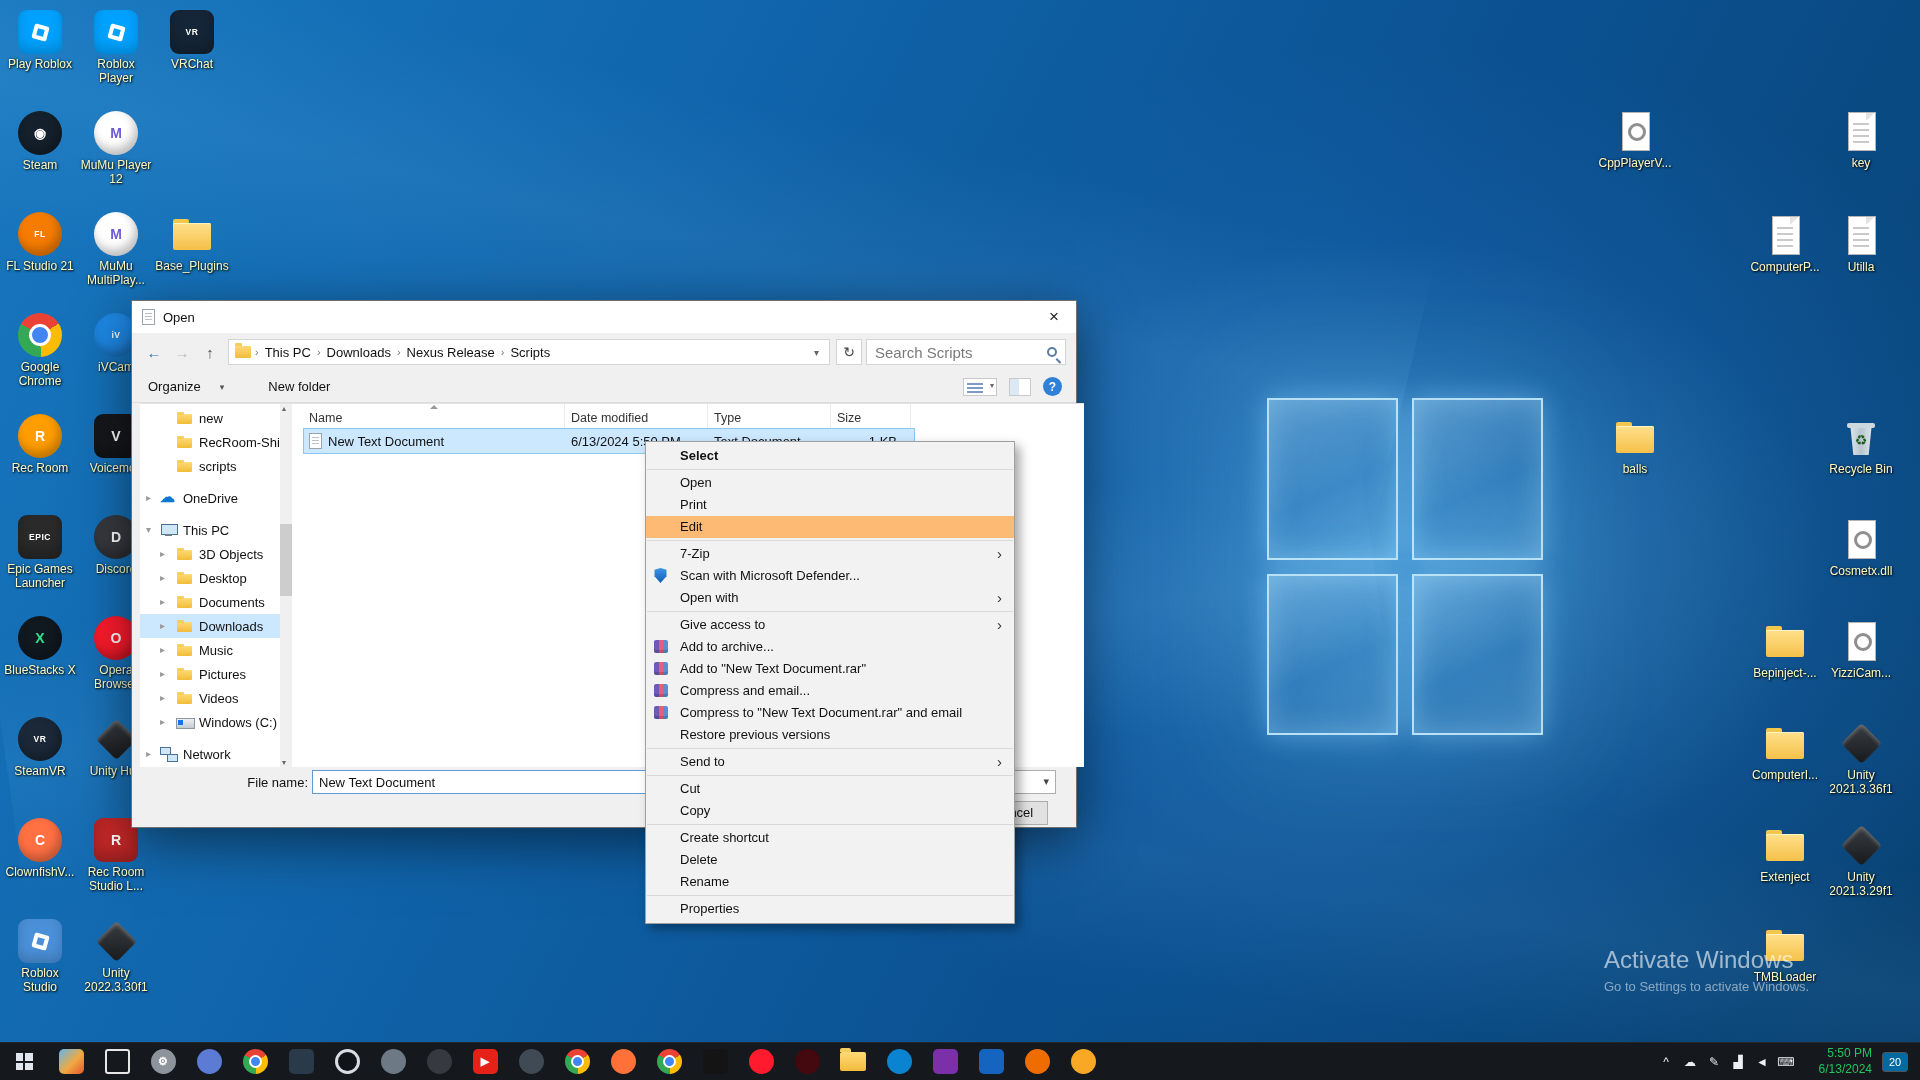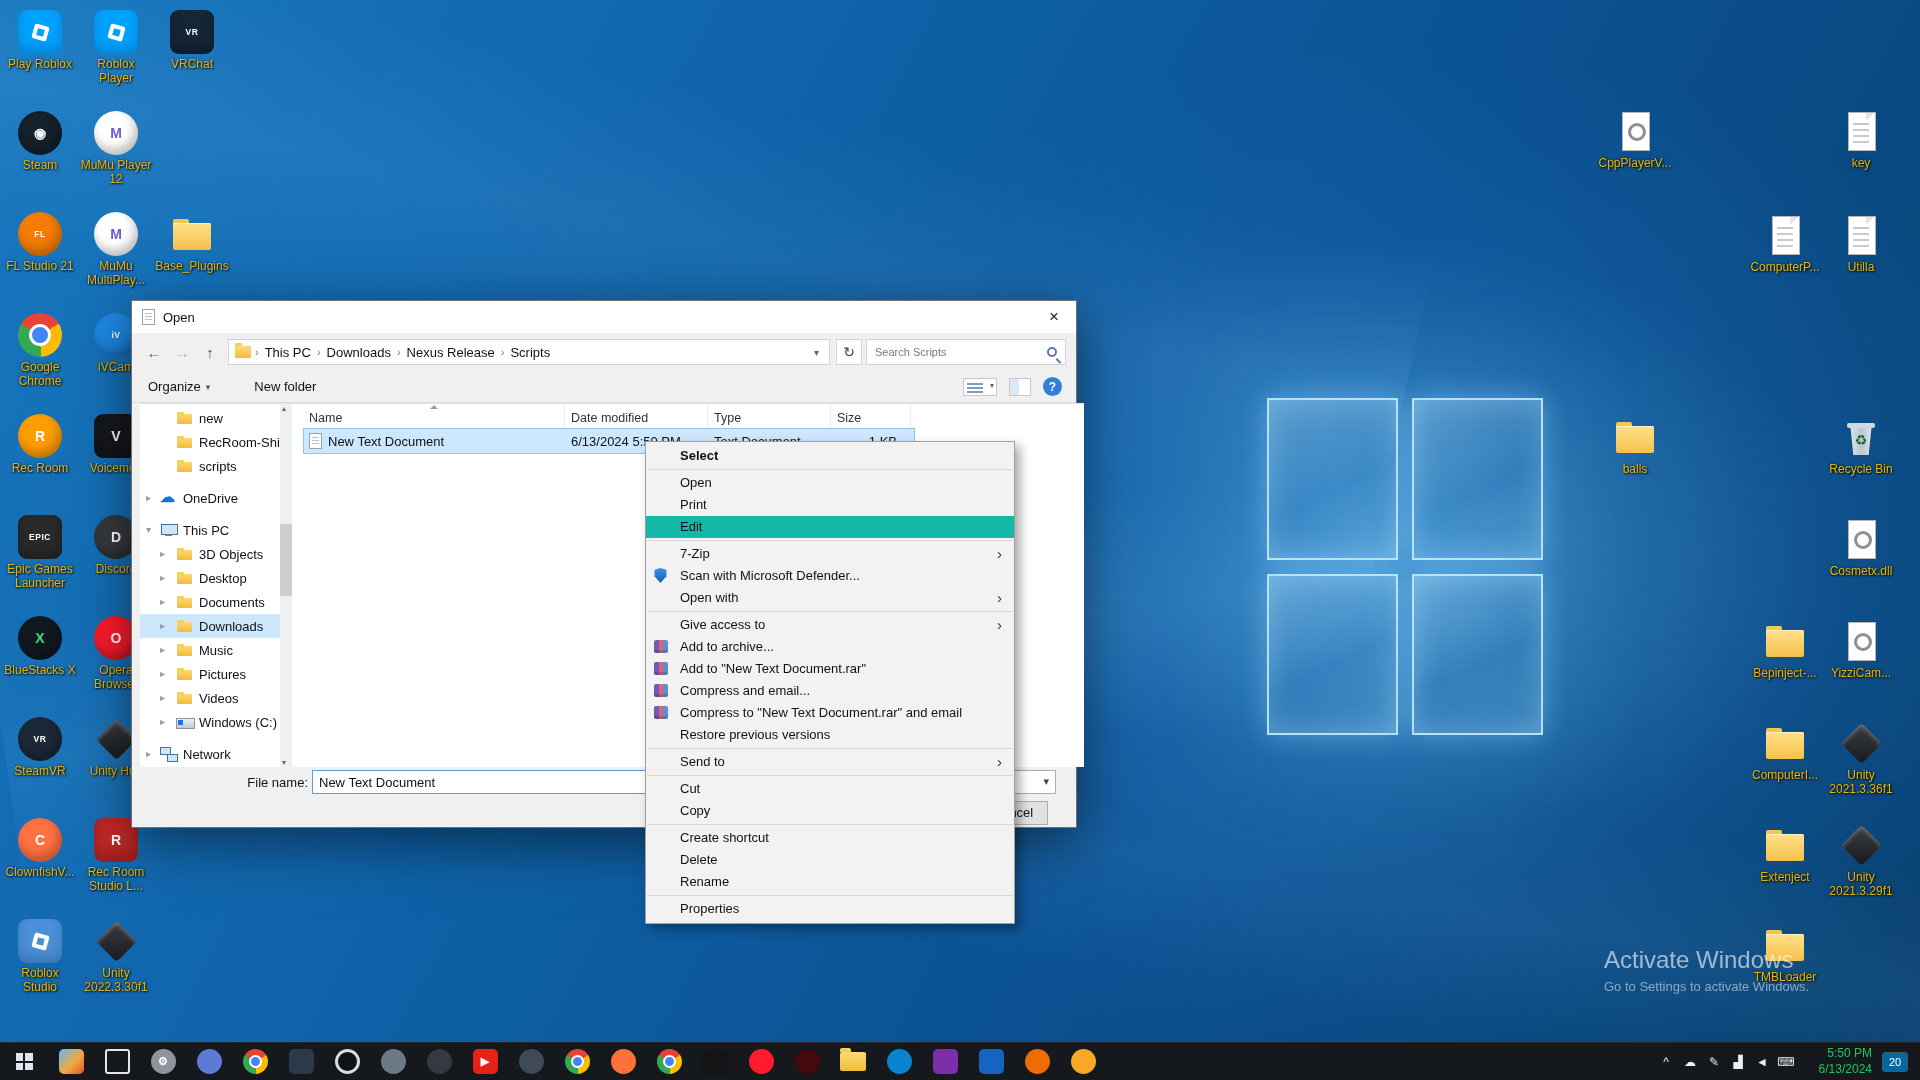--- a/index.html
+++ b/index.html
@@ -14,21 +14,21 @@
 .beam1{left:-4%;top:8%;width:78%;height:300px;transform:rotate(13deg);background:linear-gradient(180deg,transparent,rgba(135,205,250,.10),transparent);}
 .beam2{left:0;top:50%;width:72%;height:260px;transform:rotate(-8deg);background:linear-gradient(180deg,transparent,rgba(135,205,250,.08),transparent);}
 .beam3{right:-5%;bottom:4%;width:55%;height:240px;transform:rotate(10deg);background:linear-gradient(180deg,transparent,rgba(135,205,250,.07),transparent);}
 .win-logo{position:absolute;left:1267px;top:398px;width:276px;height:337px;display:grid;grid-template-columns:1fr 1fr;grid-template-rows:1fr 1fr;gap:14px;filter:drop-shadow(0 0 45px rgba(120,200,255,.55));}
 .pane{background:linear-gradient(155deg,rgba(200,235,255,.28),rgba(80,150,210,.10) 55%,rgba(150,215,255,.22));border:2px solid rgba(205,240,255,.85);box-shadow:inset 0 0 30px rgba(170,225,255,.35),0 0 25px rgba(140,210,255,.45);}
 
 
 .dgrid{position:absolute;left:2px;top:8px;display:grid;grid-template-columns:repeat(3,76px);grid-template-rows:repeat(10,101px);grid-auto-flow:column;z-index:1;}
 .dicon{width:76px;display:flex;flex-direction:column;align-items:center;padding-top:2px;z-index:1;}
 .dicon.abs{position:absolute;}
-.dlabel{margin-top:3px;font-size:12px;color:#eab308;text-align:center;line-height:1.18;text-shadow:1px 1px 2px rgba(0,0,0,.9),0 0 3px rgba(0,0,0,.5);max-width:74px;word-wrap:break-word;}
+.dlabel{margin-top:3px;font-size:12px;color:#fef9c3;text-align:center;line-height:1.18;text-shadow:1px 1px 2px rgba(0,0,0,.9),0 0 3px rgba(0,0,0,.5);max-width:74px;word-wrap:break-word;}
 .ic{width:44px;height:44px;display:flex;align-items:center;justify-content:center;position:relative;}
 .glyph{color:#fff;font-weight:bold;font-size:14px;line-height:1;}
 .glyph.small{font-size:8.5px;letter-spacing:.5px;}
 .ic-app{border-radius:9px;box-shadow:inset 0 -8px 14px rgba(0,0,0,.25);}
 .ic-circle{border-radius:50%;box-shadow:inset -3px -6px 10px rgba(0,0,0,.25);}
 .ic-roblox{border-radius:9px;box-shadow:inset 0 -6px 12px rgba(0,0,0,.18);}
 .ic-roblox .glyph{width:15px;height:15px;border:4px solid #fff;font-size:0;transform:rotate(15deg);border-radius:2px;}
 .ic-chrome{border-radius:50%;background:conic-gradient(from -60deg,#ea4335 0 33%,#fbbc05 33% 66%,#34a853 66% 100%);}
 .ic-chrome::after{content:"";position:absolute;width:16px;height:16px;border-radius:50%;background:#4285f4;border:3px solid #fff;left:50%;top:50%;transform:translate(-50%,-50%);}
 .ic-folder::before{content:"";position:absolute;left:3px;top:7px;width:16px;height:7px;background:#f3c64e;border-radius:2px 2px 0 0;}
@@ -68,25 +68,25 @@
 .fwd{color:#b9b9b9;}.fwd::after{content:"→";}
 .upb{color:#555;}.upb::after{content:"↑";}
 .addr-box{flex:1;height:26px;background:#fff;border:1px solid #d4d4d4;display:flex;align-items:center;padding:0 6px;margin:0 2px;}
 .addr-seg{padding:0 6px;white-space:nowrap;}
 .addr-sep{color:#777;font-size:11px;}
 .addr-caret{margin-left:auto;color:#666;font-size:10px;padding:0 4px;}
 .addr-caret::after{content:"▾";}
 .refresh-box{width:26px;height:26px;flex:0 0 26px;background:#fff;border:1px solid #d4d4d4;display:flex;align-items:center;justify-content:center;color:#444;font-size:14px;}
 .refresh-box::after{content:"↻";}
 .search-box{width:200px;height:26px;background:#fff;border:1px solid #d4d4d4;display:flex;align-items:center;padding:0 8px;gap:6px;}
-.search-ph{color:#7a7a7a;font-size:11px;flex:1;white-space:nowrap;overflow:hidden;}
+.search-ph{color:#7a7a7a;font-size:15px;flex:1;white-space:nowrap;overflow:hidden;}
 .mag{width:10px;height:10px;flex:0 0 10px;border:2px solid currentColor;border-radius:50%;position:relative;color:#5b7ca6;}
 .mag::after{content:"";position:absolute;width:6px;height:2px;background:currentColor;left:8px;top:9px;transform:rotate(45deg);transform-origin:0 0;}
 .dtool{height:32px;display:flex;align-items:center;padding:0 16px;border-bottom:1px solid #dcdcdc;position:relative;}
-.tool-item{display:flex;align-items:center;gap:5px;}
+.tool-item{display:flex;align-items:center;gap:19px;}
 .tool-item.nf{margin-left:44px;}
 .tool-caret{font-size:9px;color:#555;}
 .tool-caret::after{content:"▾";}
 .tool-right{position:absolute;right:14px;display:flex;align-items:center;gap:12px;}
 .vseg{width:34px;height:18px;border:1px solid #c9c9c9;background:#fff;position:relative;}
 .vseg::before{content:"";position:absolute;left:3px;top:4px;width:16px;height:10px;background:repeating-linear-gradient(to bottom,#7a9cc6 0 2px,transparent 2px 4px);}
 .vseg::after{content:"▾";position:absolute;right:2px;top:2px;font-size:8px;color:#666;}
 .vpane{width:22px;height:18px;border:1px solid #c9c9c9;background:linear-gradient(90deg,#dce9f5 0 45%,#fff 45%);}
 .help{width:19px;height:19px;border-radius:50%;background:#2f80d6;color:#fff;font-weight:bold;font-size:12px;display:flex;align-items:center;justify-content:center;}
 .help::after{content:"?";}
@@ -132,21 +132,21 @@
 .fn-label{position:absolute;left:100px;top:8px;width:76px;text-align:right;}
 .fn-input{position:absolute;left:180px;top:3px;width:558px;height:24px;background:#fff;border:1px solid #5e9bd4;font-size:13px;padding:0 6px;color:#111;font-family:"Liberation Sans",sans-serif;}
 .combo{position:absolute;left:746px;top:3px;width:178px;height:24px;background:#fff;border:1px solid #adadad;}
 .combo::after{content:"▾";position:absolute;right:6px;top:4px;font-size:11px;color:#444;}
 .btn-cancel{position:absolute;left:846px;top:34px;width:70px;height:24px;background:#e1e1e1;border:1px solid #adadad;text-align:center;line-height:22px;font-size:13px;}
 
 
 .cmenu{position:absolute;left:645px;top:441px;width:370px;background:#f2f2f2;border:1px solid #a0a0a0;box-shadow:5px 5px 10px rgba(0,0,0,.35);padding:3px 0;z-index:40;}
 .mi{position:relative;height:22px;line-height:22px;padding:0 30px 0 34px;font-size:13px;color:#111;white-space:nowrap;overflow:hidden;}
 .mi.bold{font-weight:bold;}
-.mi.hl{background:#14b8a6;}
+.mi.hl{background:#fdba74;}
 .mi.sep{height:1px;line-height:0;margin:2px 1px;background:#d9d9d9;padding:0;}
 .mi.sub::after{content:"›";position:absolute;right:12px;top:0;font-size:15px;color:#333;}
 .mico{position:absolute;left:8px;top:3px;width:16px;height:16px;}
 .mk-defender{clip-path:polygon(50% 0,96% 12%,96% 55%,50% 100%,4% 55%,4% 12%);background:linear-gradient(180deg,#3f93e8,#0d5fb3);width:13px;height:15px;margin:0 auto;}
 .mk-rar{width:14px;height:13px;margin:1px auto;border-radius:2px;background:linear-gradient(90deg,#6d5bb8 0 34%,#e4607a 34% 67%,#5a8fd0 67%);box-shadow:inset 0 -3px 0 rgba(0,0,0,.15);}
 
 
 .taskbar{position:absolute;left:0;bottom:0;width:1920px;height:38px;background:#15181d;border-top:1px solid #23262b;display:flex;align-items:stretch;z-index:50;}
 .start{width:48px;display:flex;align-items:center;justify-content:center;}
 .start-logo{width:17px;height:17px;display:grid;grid-template-columns:1fr 1fr;grid-template-rows:1fr 1fr;gap:2px;}

